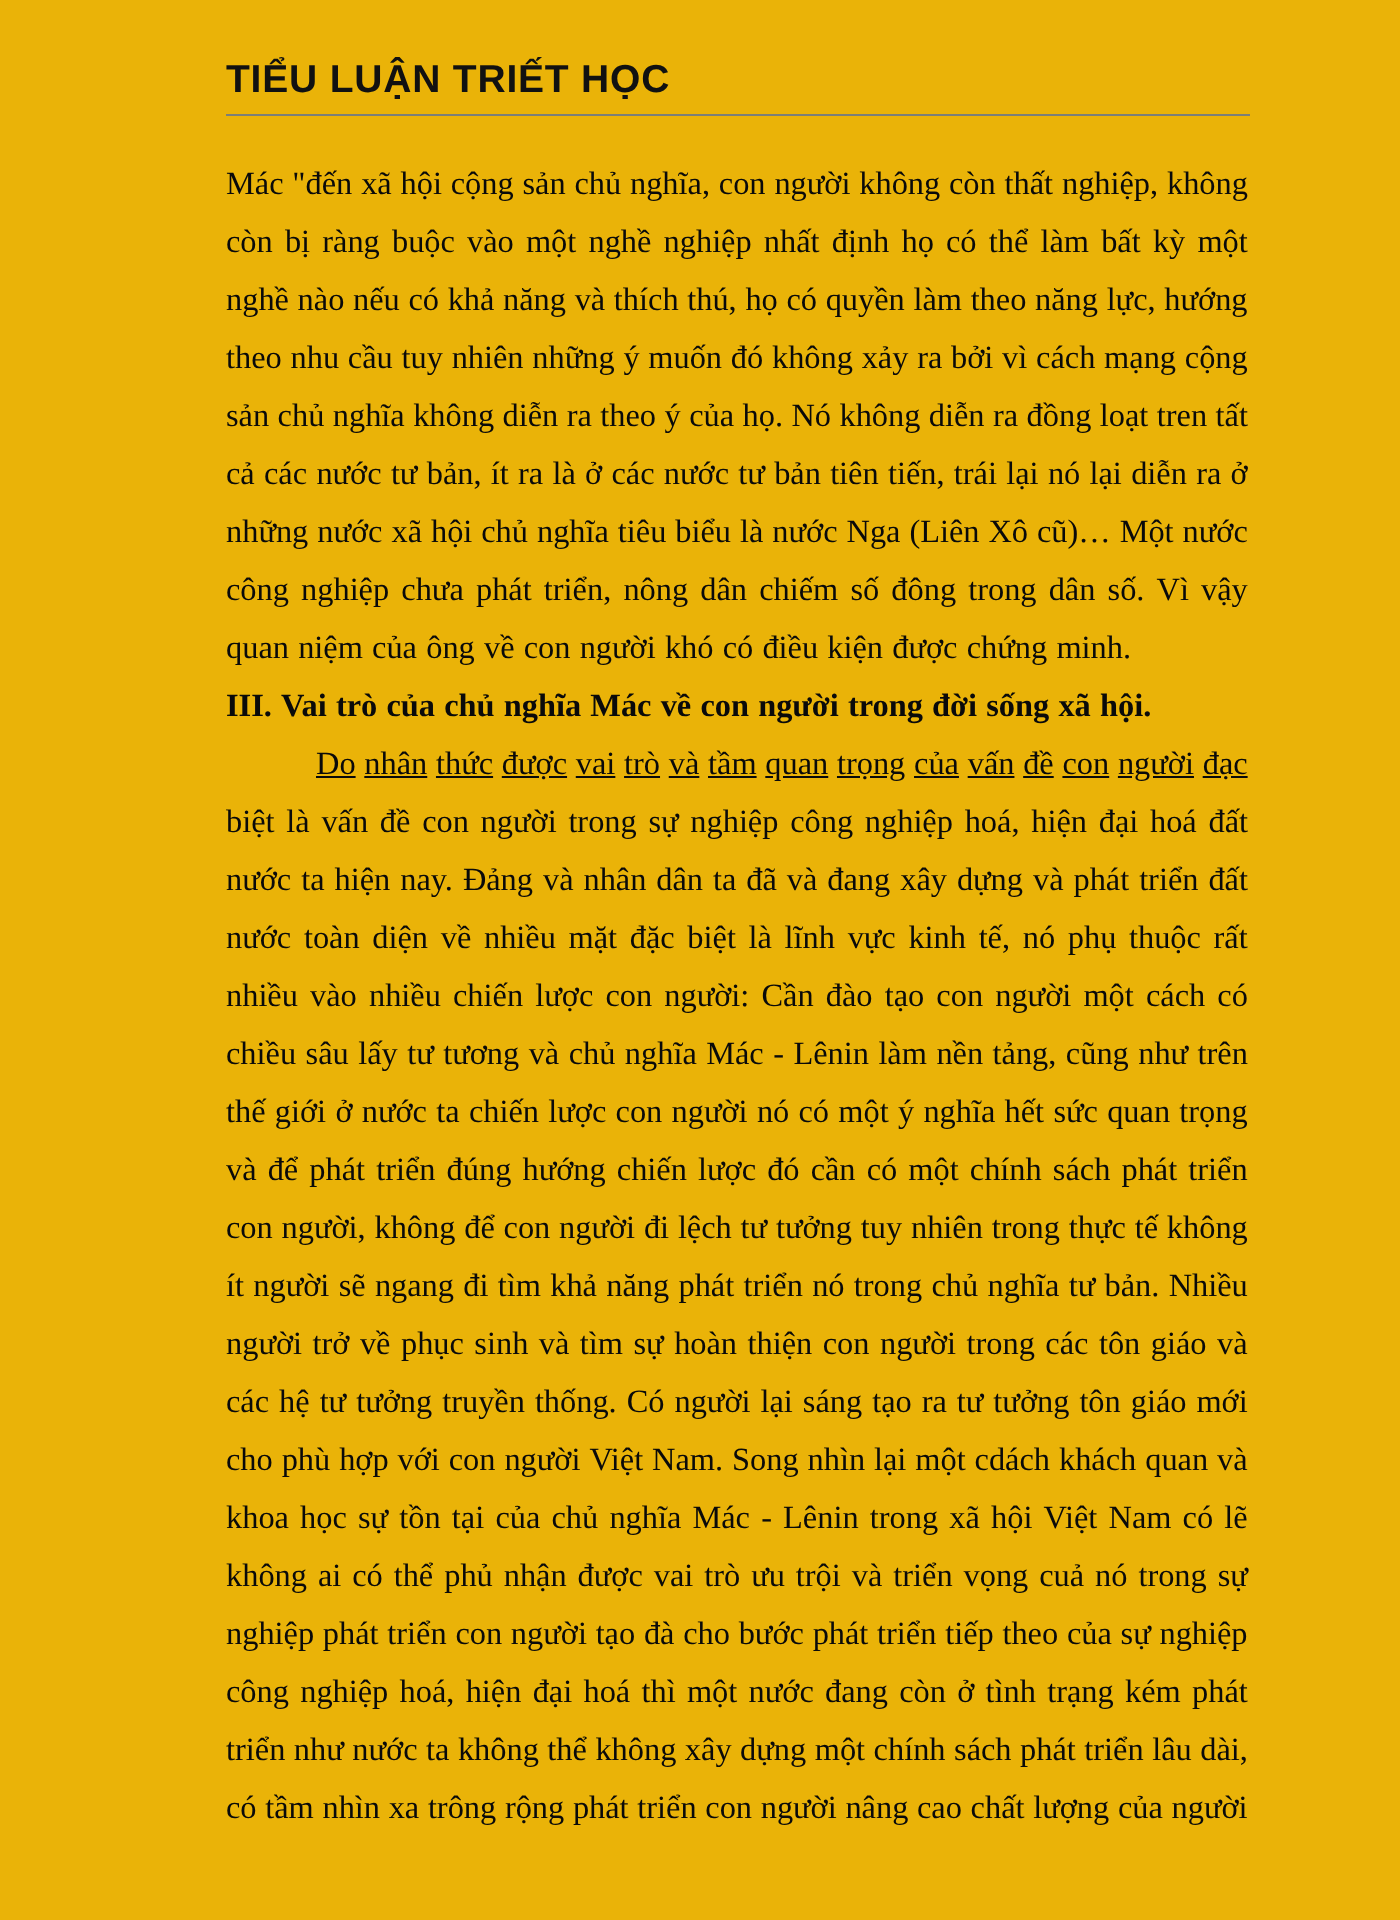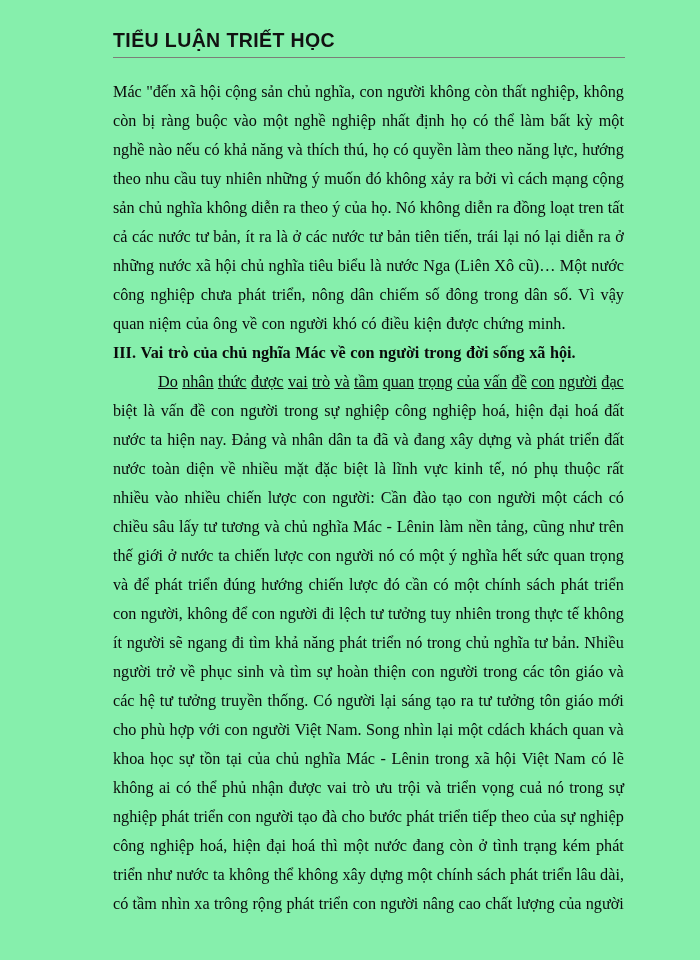--- a/index.html
+++ b/index.html
@@ -11,21 +11,21 @@
     width: 700px;
     height: 960px;
     overflow: hidden;
     font-family: "Liberation Serif", "DejaVu Serif", serif;
     color: #0a0a0a;
   }
   .page {
     position: relative;
     width: 700px;
     height: 960px;
-    background: #86efac;
+    background: #eab308;
     box-sizing: border-box;
   }
   .doc-header {
     position: absolute;
     left: 113px;
     top: 30px;
     width: 512px;
   }
   .doc-header-title {
     font-family: "Liberation Sans", "DejaVu Sans", sans-serif;

